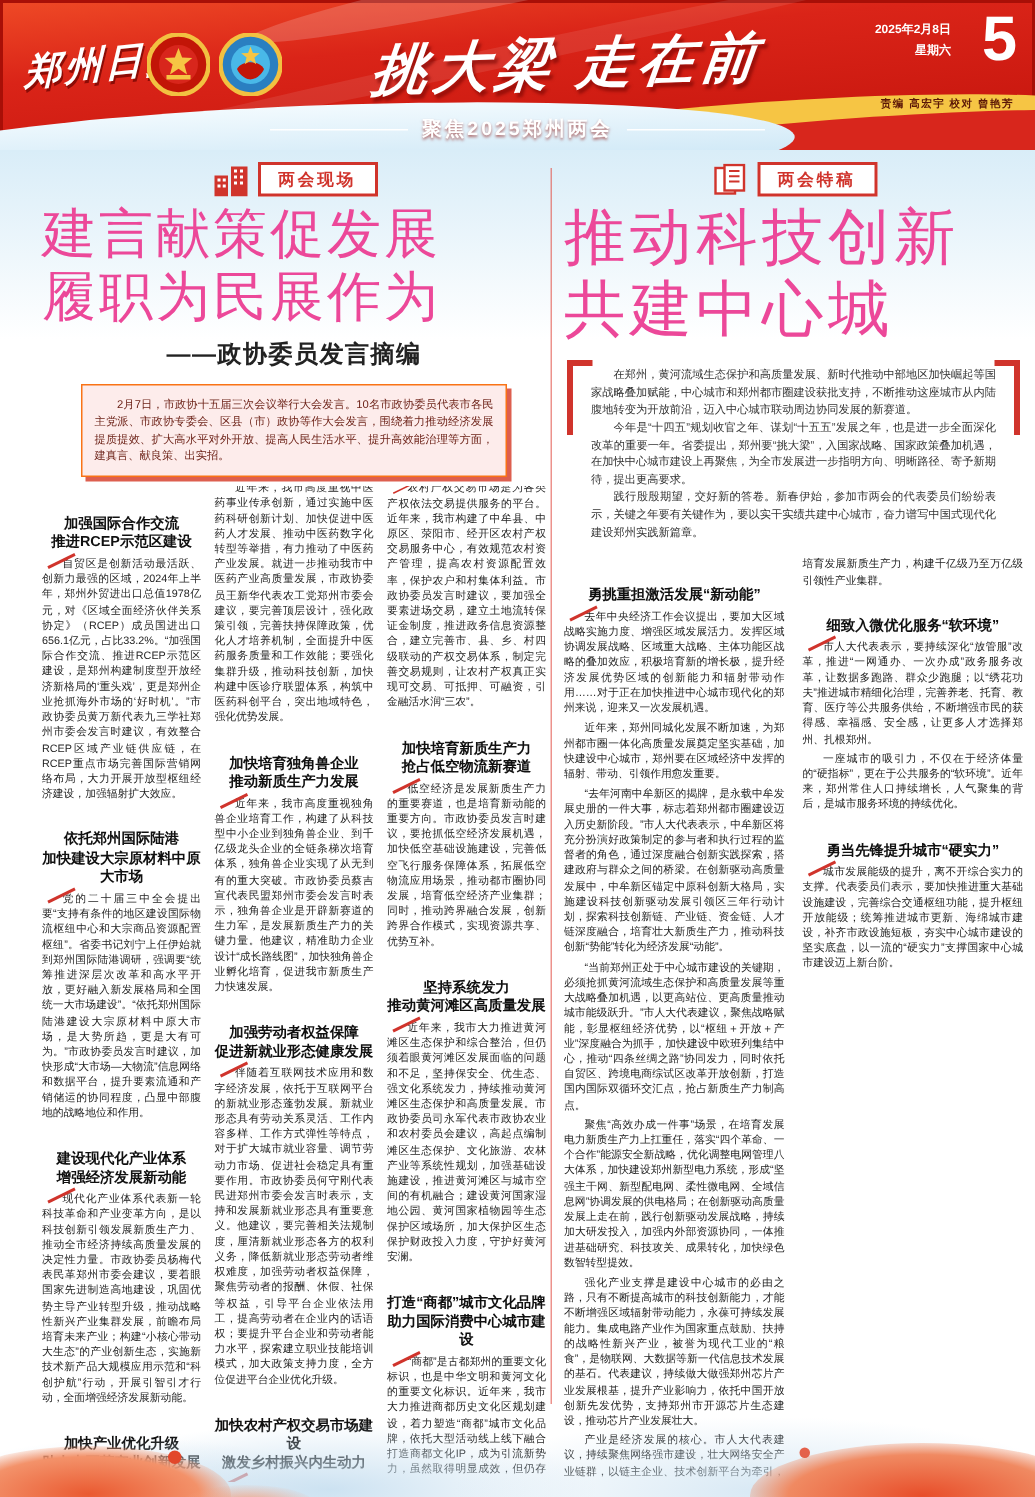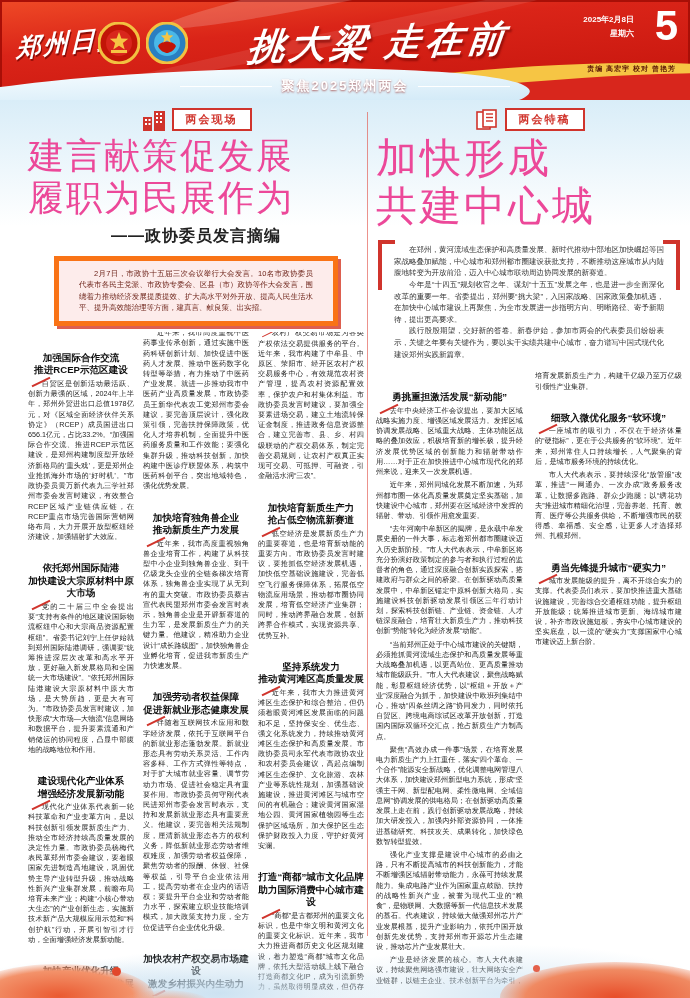--- a/index.html
+++ b/index.html
@@ -54,22 +54,22 @@
   .badge .icon{width:26px;height:22px;}
   .badge-label{
     border:2px solid #d0342c;color:#d0342c;font-weight:bold;font-size:11px;
     padding:2px 12px;letter-spacing:2px;background:#fff;box-shadow:0 0 0 1px #fff inset;text-align:center;
   }
   .headline{font-size:36px;font-weight:400;color:#ec4899;text-align:left;line-height:1.16;letter-spacing:2px;margin:2px 0 0;}
   .art-right .headline{font-size:41px;letter-spacing:3px;}
   .subtitle{text-align:center;font-size:16px;font-weight:bold;color:#222;margin:7px 0 0;letter-spacing:1px;}
   
   .intro-left{
-    margin:9px 26px 6px;background:#fdeceb;border:5px solid #f97316;
-    box-shadow:3px 3px 0 #dd5f4f;padding:7px 20px;font-size:7.5px;line-height:1.55;
+    margin:9px 26px 6px;background:#fdeceb;border:1px solid #f97316;
+    box-shadow:3px 3px 0 #dd5f4f;padding:7px 8px;font-size:7.5px;line-height:1.55;
     color:#6e241a;text-align:justify;text-indent:2em;position:relative;
   }
   
   .intro-right{margin:8px 2px 4px;padding:6px 16px;position:relative;font-size:7.5px;line-height:1.55;color:#333;}
   .intro-right p{margin:0;text-indent:2em;text-align:justify;}
   .bracket{position:absolute;width:13px;height:46px;}
   .bracket.bl{left:0;top:2px;border-left:4px solid #d0342c;border-top:4px solid #d0342c;}
   .bracket.br{right:0;top:2px;border-right:4px solid #d0342c;border-top:4px solid #d0342c;}
   
   .cols{font-size:7.2px;line-height:1.42;text-align:justify;color:#1e1e1e;column-fill:auto;overflow:hidden;}
@@ -221,42 +221,42 @@
         <rect x="9" y="1" width="13" height="17" fill="#fff" stroke="#d0342c" stroke-width="1.6"></rect>
         <g stroke="#d0342c" stroke-width="1.4">
           <line x1="12" y1="5" x2="19" y2="5"></line>
             <line x1="12" y1="8.5" x2="19" y2="8.5"></line>
             <line x1="12" y1="12" x2="19" y2="12"></line>
         </g>
       </svg>
     </span>
     <span class="badge-label">两会特稿</span>
   </div>
-  <h1 class="headline"><span>加快形成</span><br><span>共建中心城</span></h1>
+  <h1 class="headline"><span>推动科技创新</span><br><span>共建中心城</span></h1>
   <div class="intro-right" id="right-intro">
     <span class="bracket bl"></span>
     <span class="bracket br"></span>
   <p>在郑州，黄河流域生态保护和高质量发展、新时代推动中部地区加快崛起等国家战略叠加赋能，中心城市和郑州都市圈建设获批支持，不断推动这座城市从内陆腹地转变为开放前沿，迈入中心城市联动周边协同发展的新赛道。</p>
       <p>今年是“十四五”规划收官之年、谋划“十五五”发展之年，也是进一步全面深化改革的重要一年。省委提出，郑州要“挑大梁”，入国家战略、国家政策叠加机遇，在加快中心城市建设上再聚焦，为全市发展进一步指明方向、明晰路径、寄予新期待，提出更高要求。</p>
       <p>践行殷殷期望，交好新的答卷。新春伊始，参加市两会的代表委员们纷纷表示，关键之年要有关键作为，要以实干实绩共建中心城市，奋力谱写中国式现代化建设郑州实践新篇章。</p>
     </div>
   <div class="cols cols-right" id="right-cols">
       <div class="sec-title">勇挑重担激活发展“新动能”</div>
       <div class="slash"></div>
       <p class="sec-body">去年中央经济工作会议提出，要加大区域战略实施力度、增强区域发展活力。发挥区域协调发展战略、区域重大战略、主体功能区战略的叠加效应，积极培育新的增长极，提升经济发展优势区域的创新能力和辐射带动作用……对于正在加快推进中心城市现代化的郑州来说，迎来又一次发展机遇。</p>
       <p class="sec-body">近年来，郑州同城化发展不断加速，为郑州都市圈一体化高质量发展奠定坚实基础，加快建设中心城市，郑州要在区域经济中发挥的辐射、带动、引领作用愈发重要。</p>
       <p class="sec-body">“去年河南中牟新区的揭牌，是永载中牟发展史册的一件大事，标志着郑州都市圈建设迈入历史新阶段。”市人大代表表示，中牟新区将充分扮演好政策制定的参与者和执行过程的监督者的角色，通过深度融合创新实践探索，搭建政府与群众之间的桥梁。在创新驱动高质量发展中，中牟新区锚定中原科创新大格局，实施建设科技创新驱动发展引领区三年行动计划，探索科技创新链、产业链、资金链、人才链深度融合，培育壮大新质生产力，推动科技创新“势能”转化为经济发展“动能”。</p>
       <p class="sec-body">“当前郑州正处于中心城市建设的关键期，必须抢抓黄河流域生态保护和高质量发展等重大战略叠加机遇，以更高站位、更高质量推动城市能级跃升。”市人大代表建议，聚焦战略赋能，彰显枢纽经济优势，以“枢纽＋开放＋产业”深度融合为抓手，加快建设中欧班列集结中心，推动“四条丝绸之路”协同发力，同时依托自贸区、跨境电商综试区改革开放创新，打造国内国际双循环交汇点，抢占新质生产力制高点。</p>
       <p class="sec-body">聚焦“高效办成一件事”场景，在培育发展电力新质生产力上扛重任，落实“四个革命、一个合作”能源安全新战略，优化调整电网管理八大体系，加快建设郑州新型电力系统，形成“坚强主干网、新型配电网、柔性微电网、全域信息网”协调发展的供电格局；在创新驱动高质量发展上走在前，践行创新驱动发展战略，持续加大研发投入，加强内外部资源协同，一体推进基础研究、科技攻关、成果转化，加快绿色数智转型提效。</p>
       <p class="sec-body">强化产业支撑是建设中心城市的必由之路，只有不断提高城市的科技创新能力，才能不断增强区域辐射带动能力，永葆可持续发展能力。集成电路产业作为国家重点鼓励、扶持的战略性新兴产业，被誉为现代工业的“粮食”，是物联网、大数据等新一代信息技术发展的基石。代表建议，持续做大做强郑州芯片产业发展根基，提升产业影响力，依托中国开放创新先发优势，支持郑州市开源芯片生态建设，推动芯片产业发展壮大。</p>
       <p class="sec-body">产业是经济发展的核心。市人大代表建议，持续聚焦网络强市建设，壮大网络安全产业链群，以链主企业、技术创新平台为牵引，培育发展新质生产力，构建千亿级乃至万亿级引领性产业集群。</p>
       <div class="sec-title">细致入微优化服务“软环境”</div>
       <div class="slash"></div>
+      <p class="sec-body">市人大代表表示，要持续深化“放管服”改革，推进“一网通办、一次办成”政务服务改革，让数据多跑路、群众少跑腿；以“绣花功夫”推进城市精细化治理，完善养老、托育、教育、医疗等公共服务供给，不断增强市民的获得感、幸福感、安全感，让更多人才选择郑州、扎根郑州。</p>
       <p class="sec-body">一座城市的吸引力，不仅在于经济体量的“硬指标”，更在于公共服务的“软环境”。近年来，郑州常住人口持续增长，人气聚集的背后，是城市服务环境的持续优化。</p>
-      <p class="sec-body">市人大代表表示，要持续深化“放管服”改革，推进“一网通办、一次办成”政务服务改革，让数据多跑路、群众少跑腿；以“绣花功夫”推进城市精细化治理，完善养老、托育、教育、医疗等公共服务供给，不断增强市民的获得感、幸福感、安全感，让更多人才选择郑州、扎根郑州。</p>
       <div class="sec-title">勇当先锋提升城市“硬实力”</div>
       <div class="slash"></div>
       <p class="sec-body">城市发展能级的提升，离不开综合实力的支撑。代表委员们表示，要加快推进重大基础设施建设，完善综合交通枢纽功能，提升枢纽开放能级；统筹推进城市更新、海绵城市建设，补齐市政设施短板，夯实中心城市建设的坚实底盘，以一流的“硬实力”支撑国家中心城市建设迈上新台阶。</p>
     </div>
 
 </div>
 
 <div class="footer">
   <div class="mtn m3"></div>
   <div class="mtn m1"></div>

